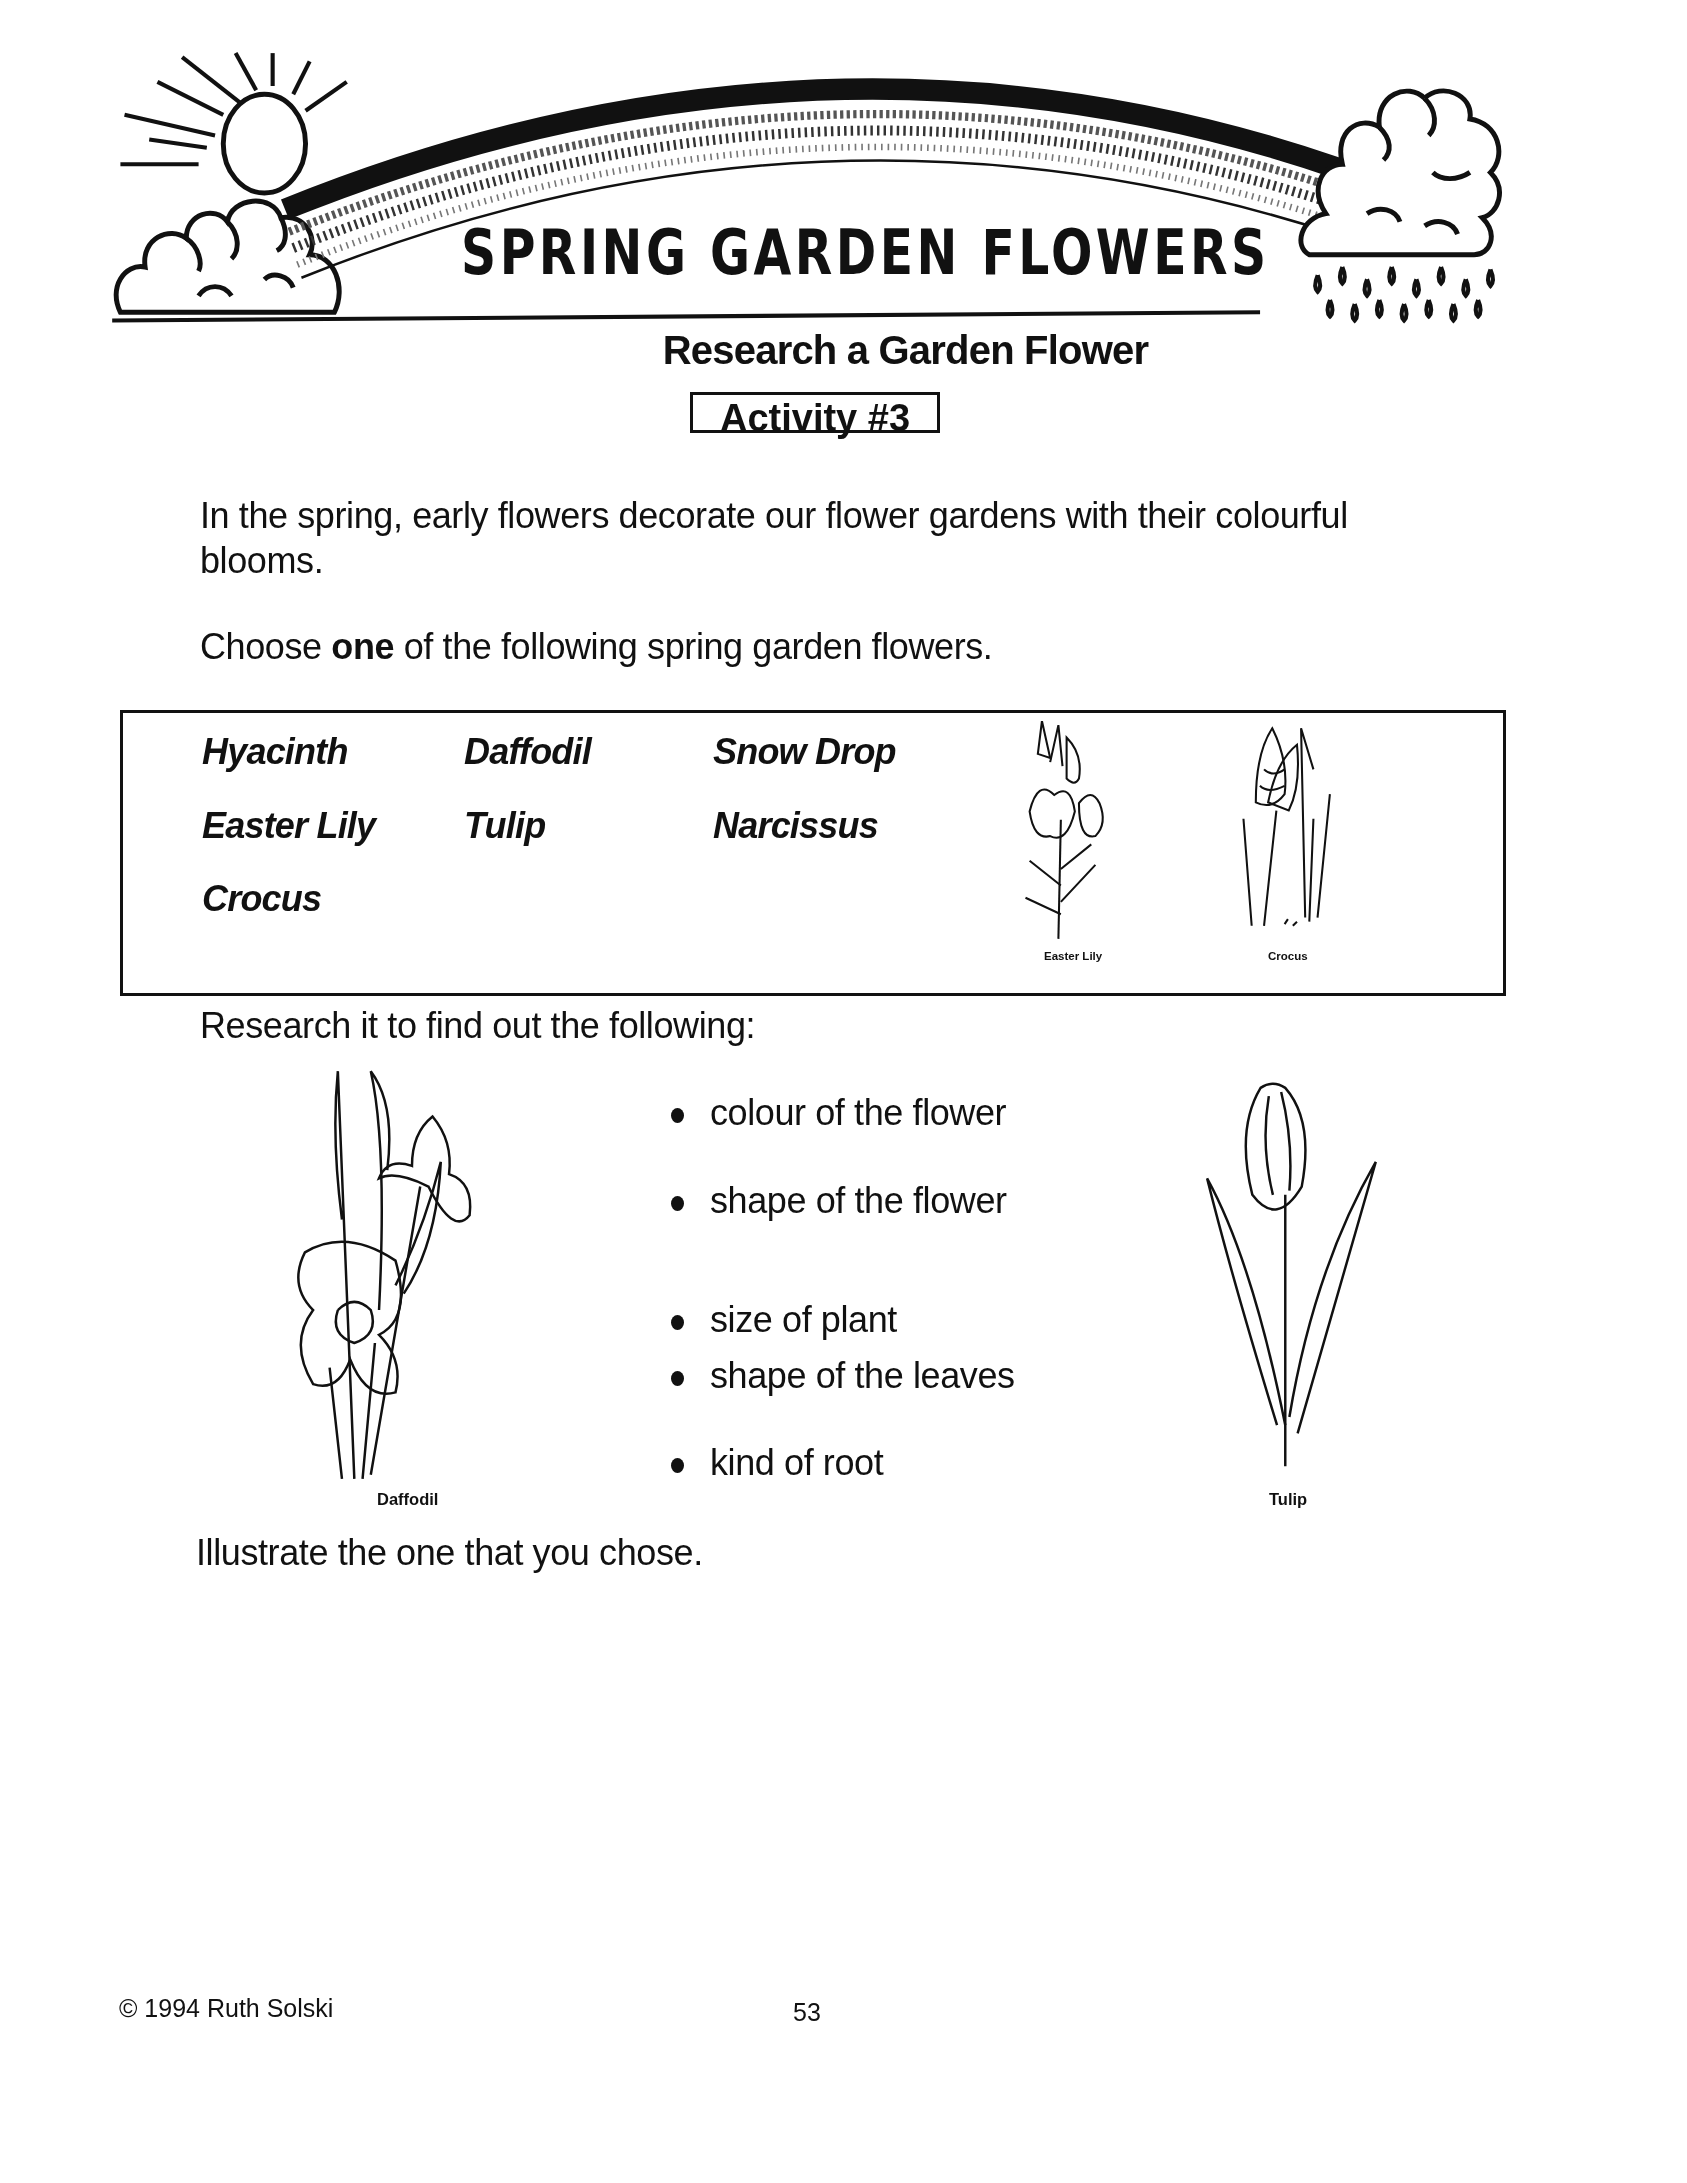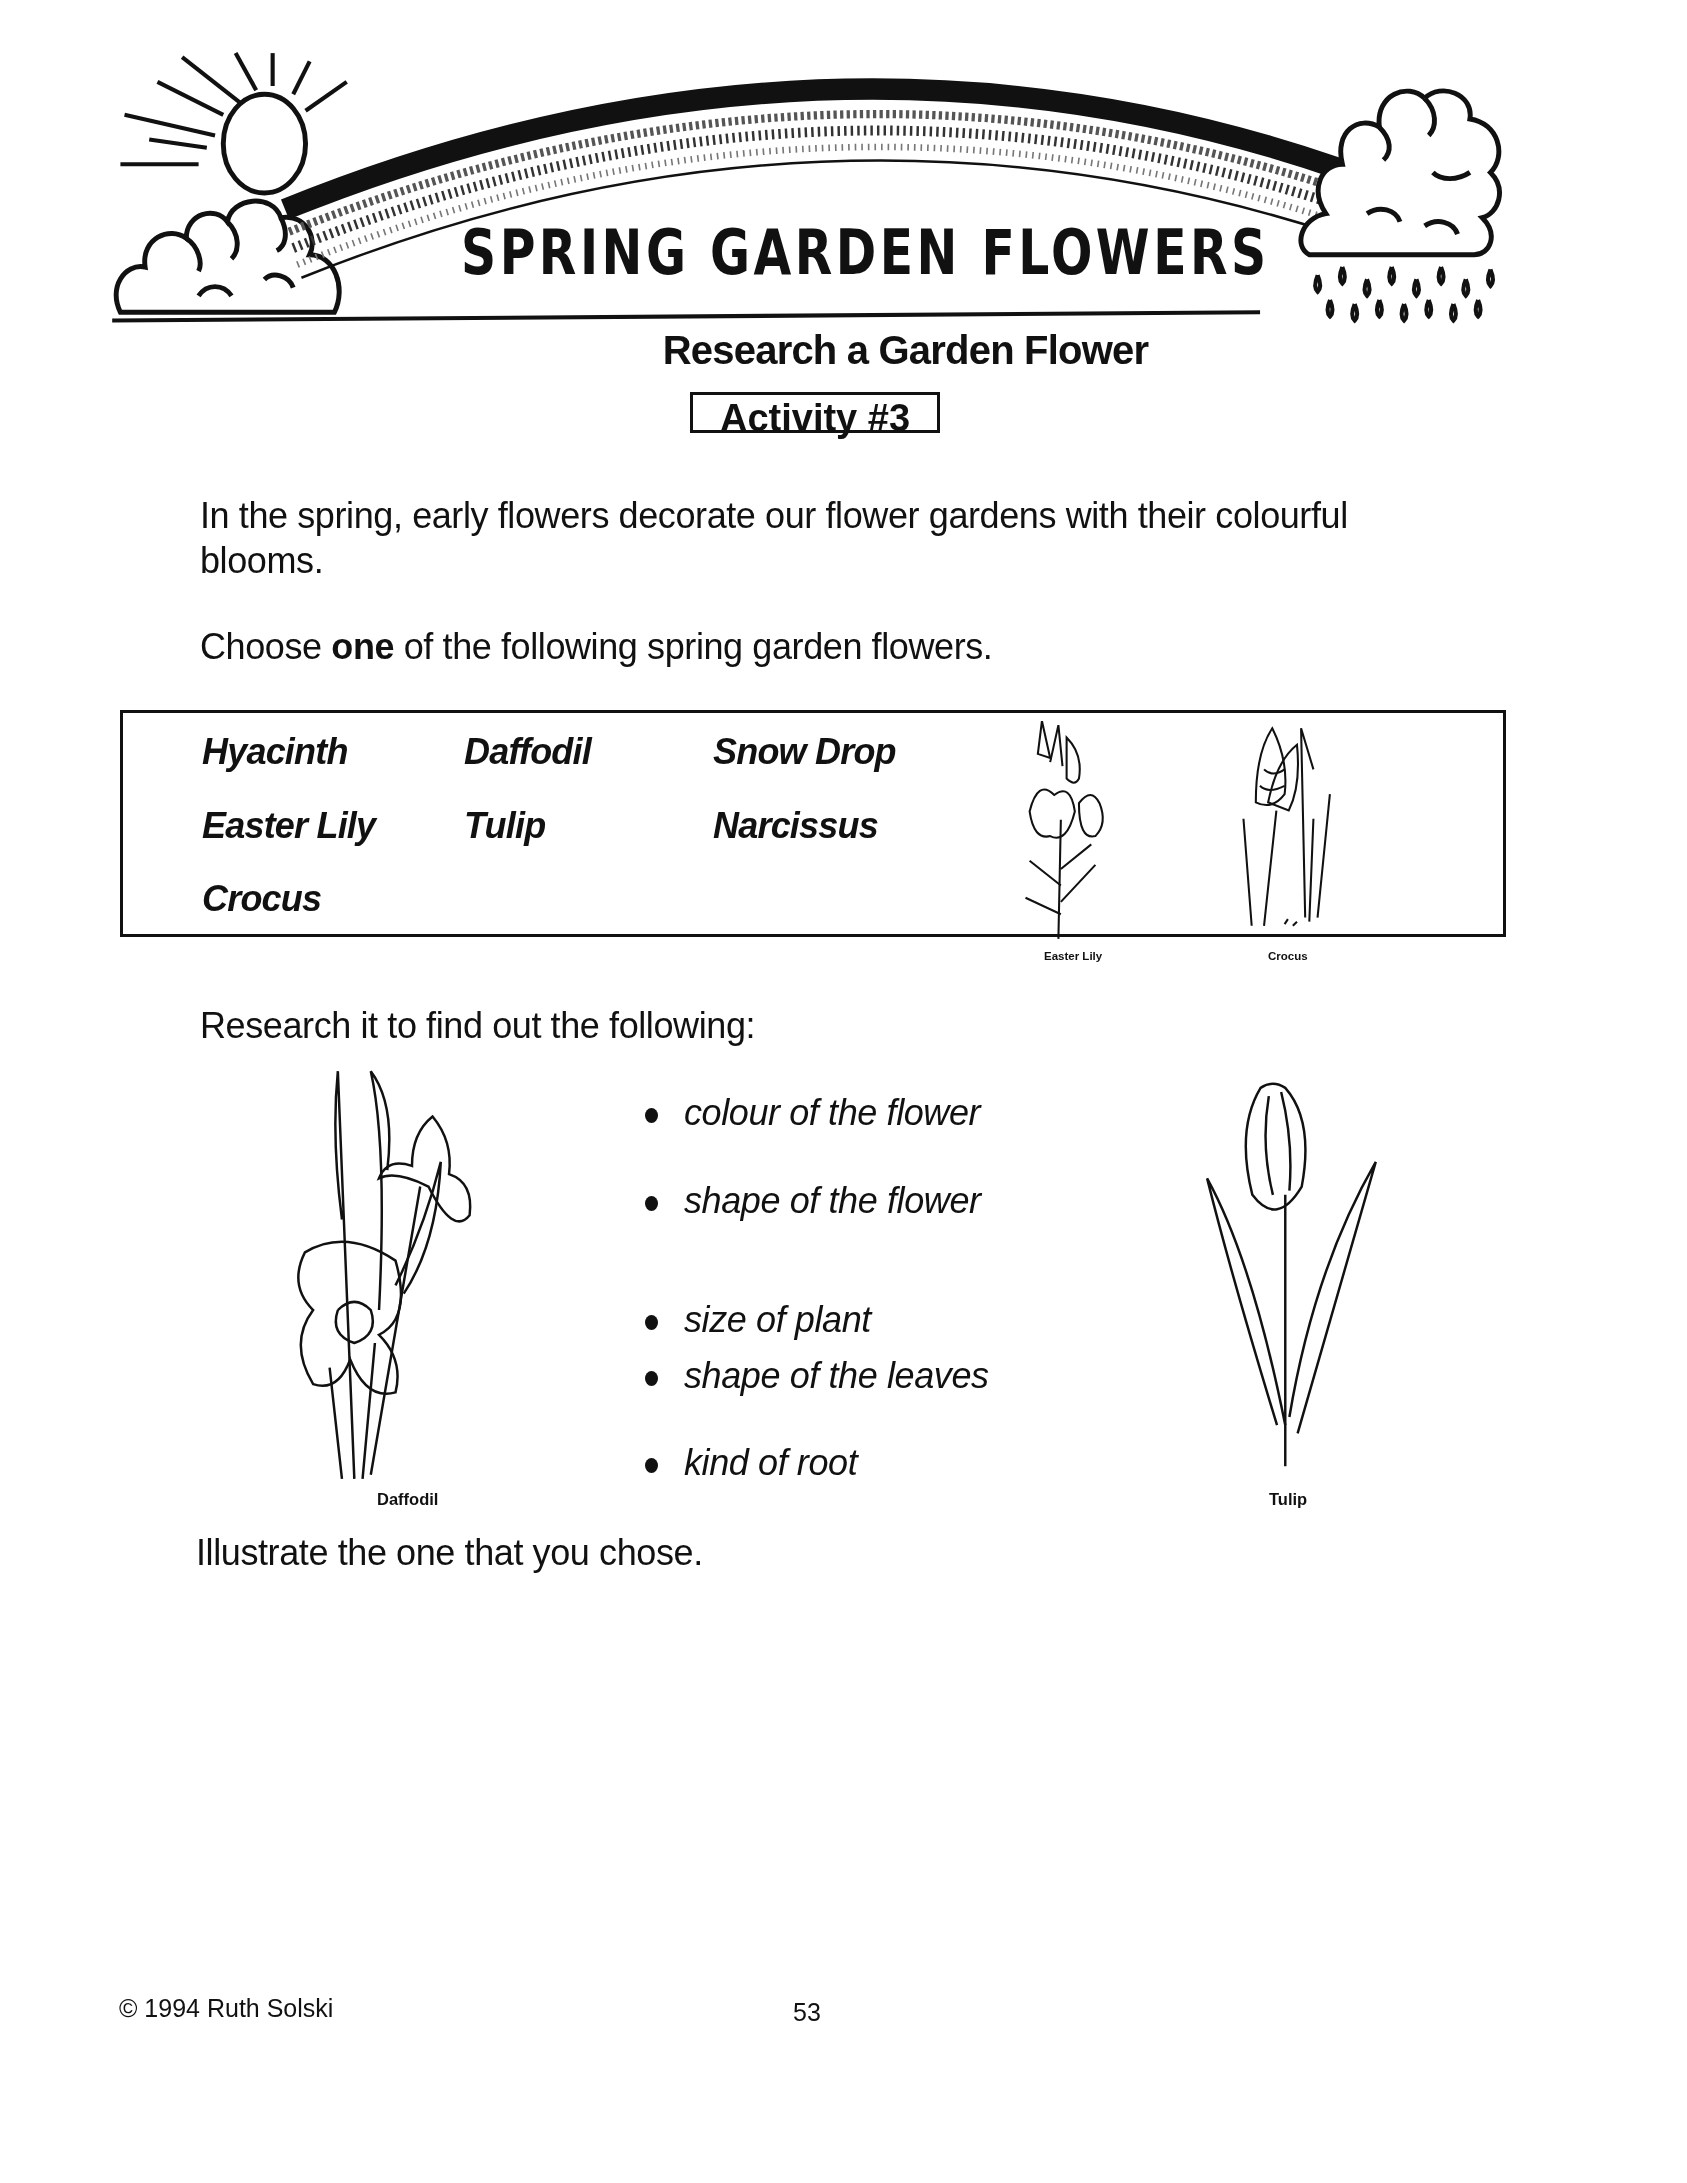--- a/index.html
+++ b/index.html
@@ -4,24 +4,24 @@
 <style>
   html,body{margin:0;padding:0;background:#fff;}
   body{width:1687px;height:2183px;position:relative;overflow:hidden;font-family:"Liberation Sans","DejaVu Sans",sans-serif;color:#111;}
   .abs{position:absolute;}
   .banner{left:107px;top:49px;width:1401px;height:288px;}
   .title{left:461px;top:216px;font-family:"DejaVu Sans Condensed","DejaVu Sans",sans-serif;font-weight:bold;font-size:63px;letter-spacing:4.1px;transform:scaleX(0.86);transform-origin:left top;white-space:nowrap;}
   .subtitle{left:0;width:1687px;text-align:center;top:328px;font-weight:bold;font-size:40px;letter-spacing:-0.8px;padding-left:124px;box-sizing:border-box;}
   .activity{left:690px;top:392px;width:250px;height:41px;border:3.3px solid #111;box-sizing:border-box;text-align:center;font-weight:bold;font-size:38px;line-height:46px;}
   .para{left:200px;font-size:36px;line-height:45px;letter-spacing:-0.4px;}
   .para b{}
-  .box{left:120px;top:710px;width:1386px;height:227px;border:3.3px solid #111;box-sizing:border-box;}
+  .box{left:120px;top:710px;width:1386px;height:286px;border:3.3px solid #111;box-sizing:border-box;}
   .fl{position:absolute;font-weight:bold;font-style:italic;font-size:36px;letter-spacing:-0.8px;}
   .caption{position:absolute;font-weight:bold;font-size:11.5px;}
-  .bullet{left:645px;font-style:italic;font-size:36px;letter-spacing:-0.4px;text-align:center;}
+  .bullet{left:671px;font-size:36px;letter-spacing:-0.4px;text-align:center;}
   .bullet .dot{display:inline-block;width:13px;height:15px;background:#111;border-radius:50%;margin-right:26px;vertical-align:middle;}
   .lbl{font-weight:bold;font-size:16.5px;}
   .footer{font-size:25px;}
 </style>
 </head>
 <body>
 
 <svg class="abs banner" viewBox="0 0 1700 350" fill="none" stroke="#111">
 
   <line x1="5" y1="330" x2="1400" y2="320" stroke-width="5"></line>

